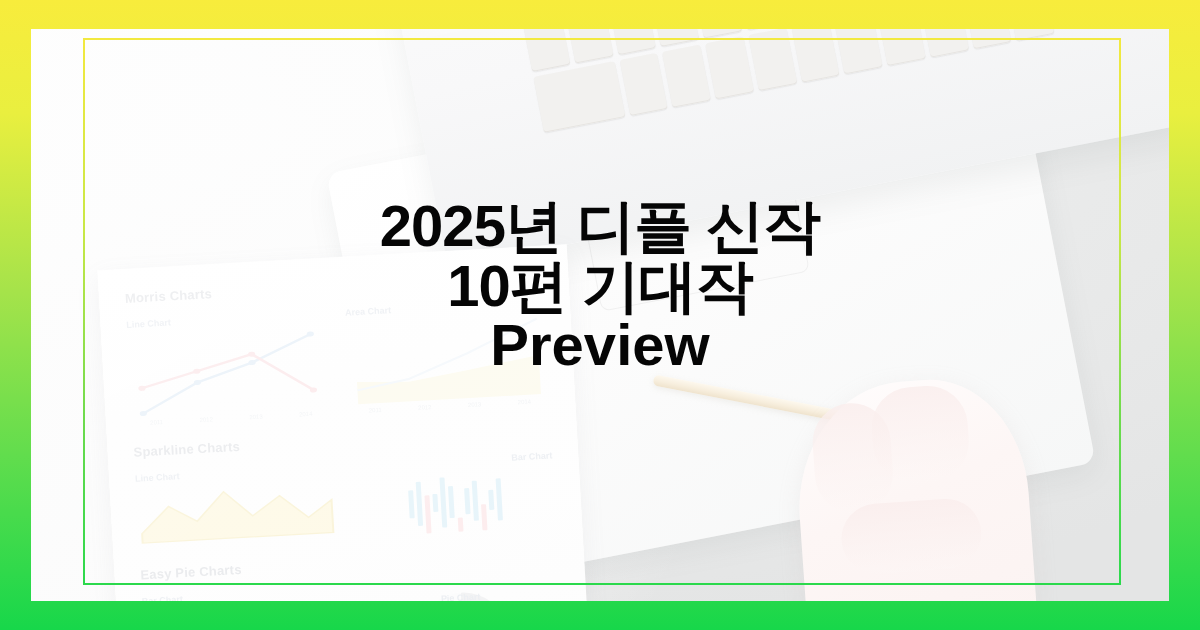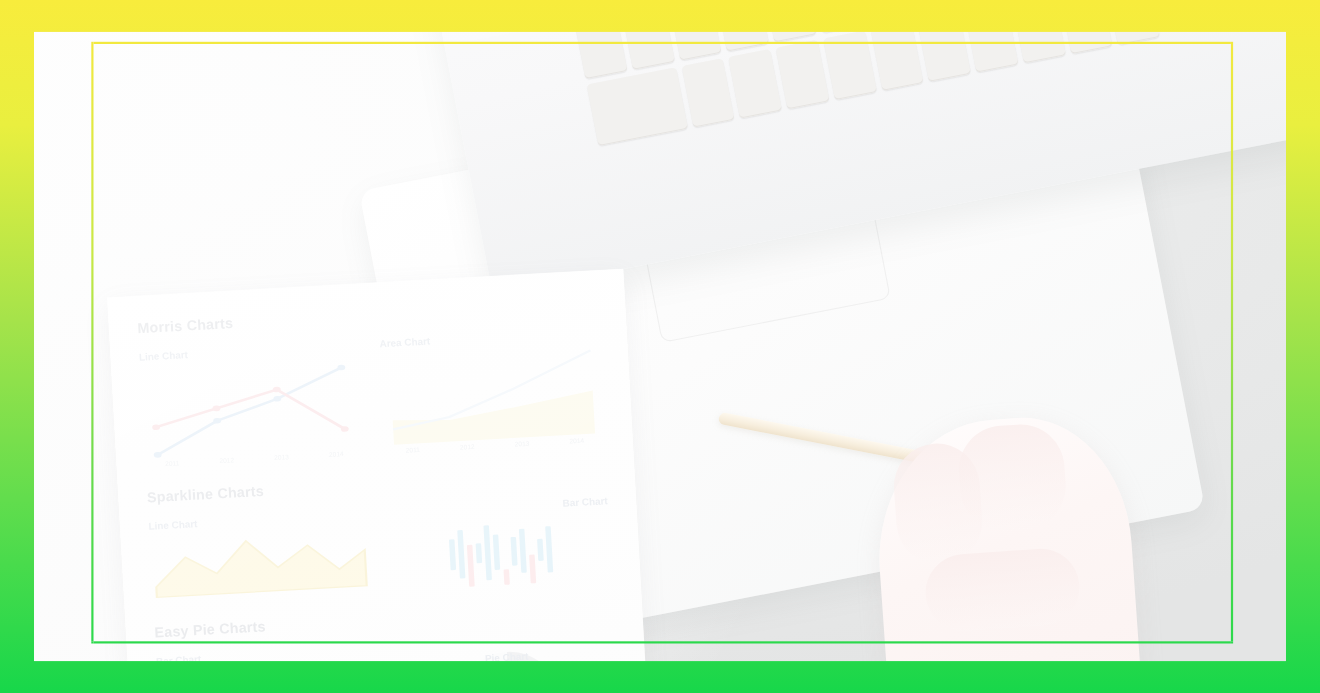--- a/index.html
+++ b/index.html
@@ -405,14 +405,19 @@
 
     <div class="hand">
       <span class="knuckle" style="left:18px;top:18px;width:78px;height:110px"></span>
       <span class="knuckle" style="left:78px;top:6px;width:96px;height:96px"></span>
       <span class="knuckle" style="left:40px;top:120px;width:140px;height:70px"></span>
     </div>
   </div>
 
   <div class="inner-line"></div>
 
+  <div class="title-block">
+    <span class="title-line l1">2025년 디플 신작</span>
+    <span class="title-line l2">10편 기대작</span>
+    <span class="title-line l3">Preview</span>
+  </div>
 
 </div>
 
 </body></html>

